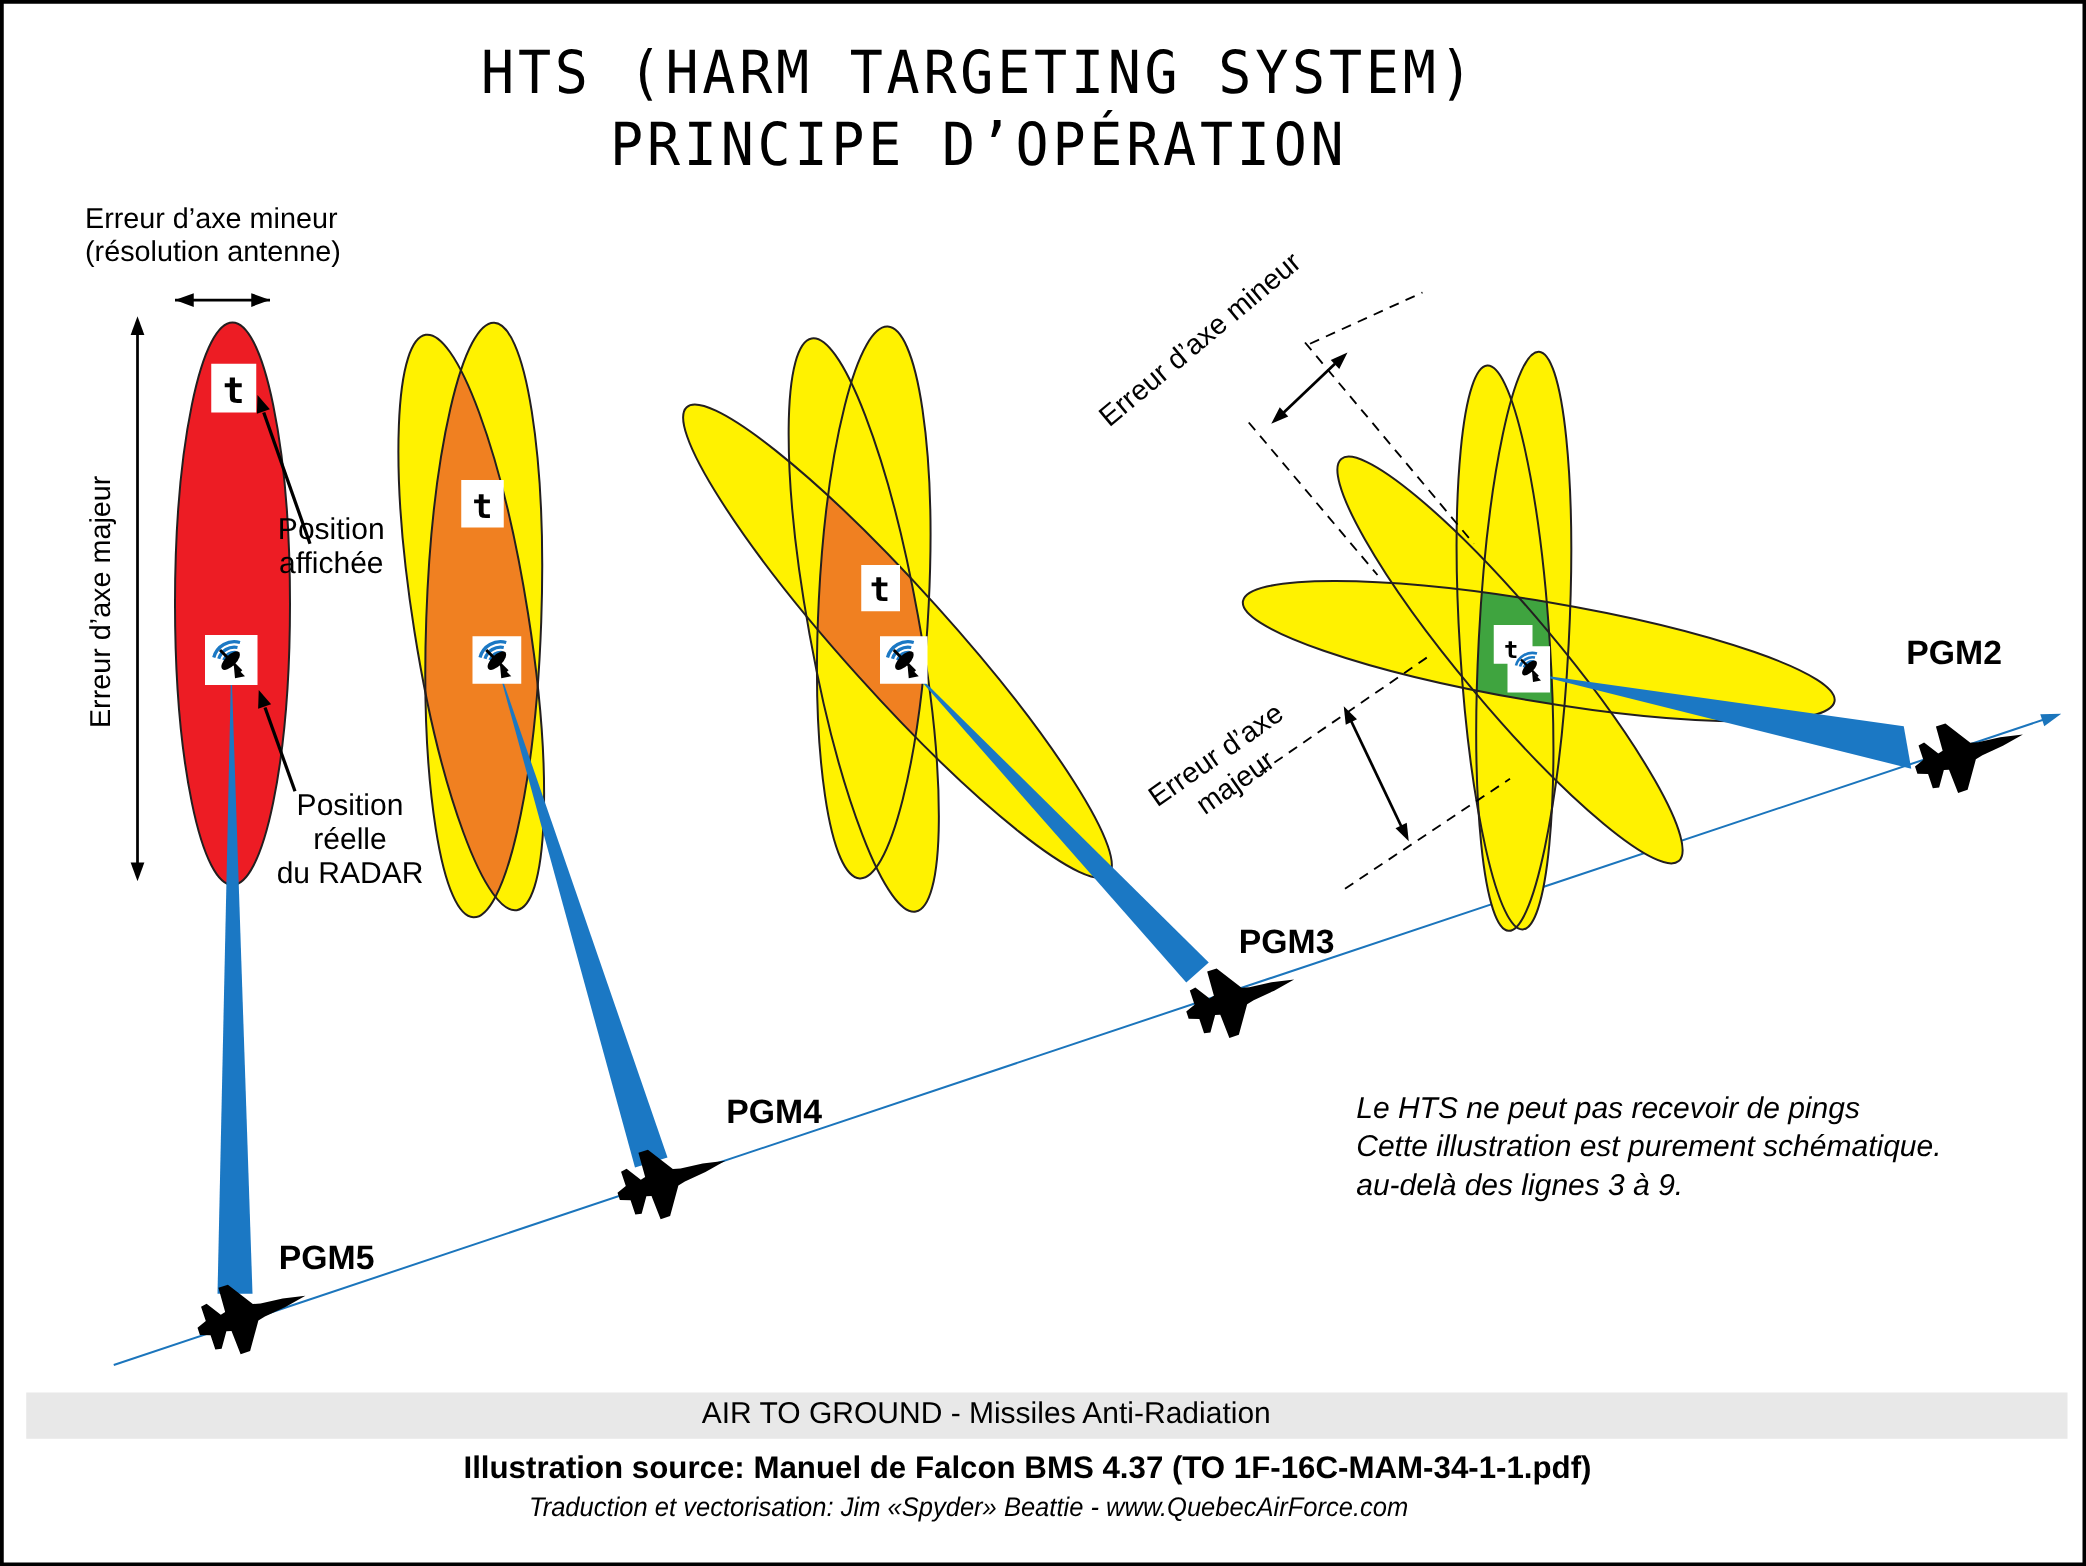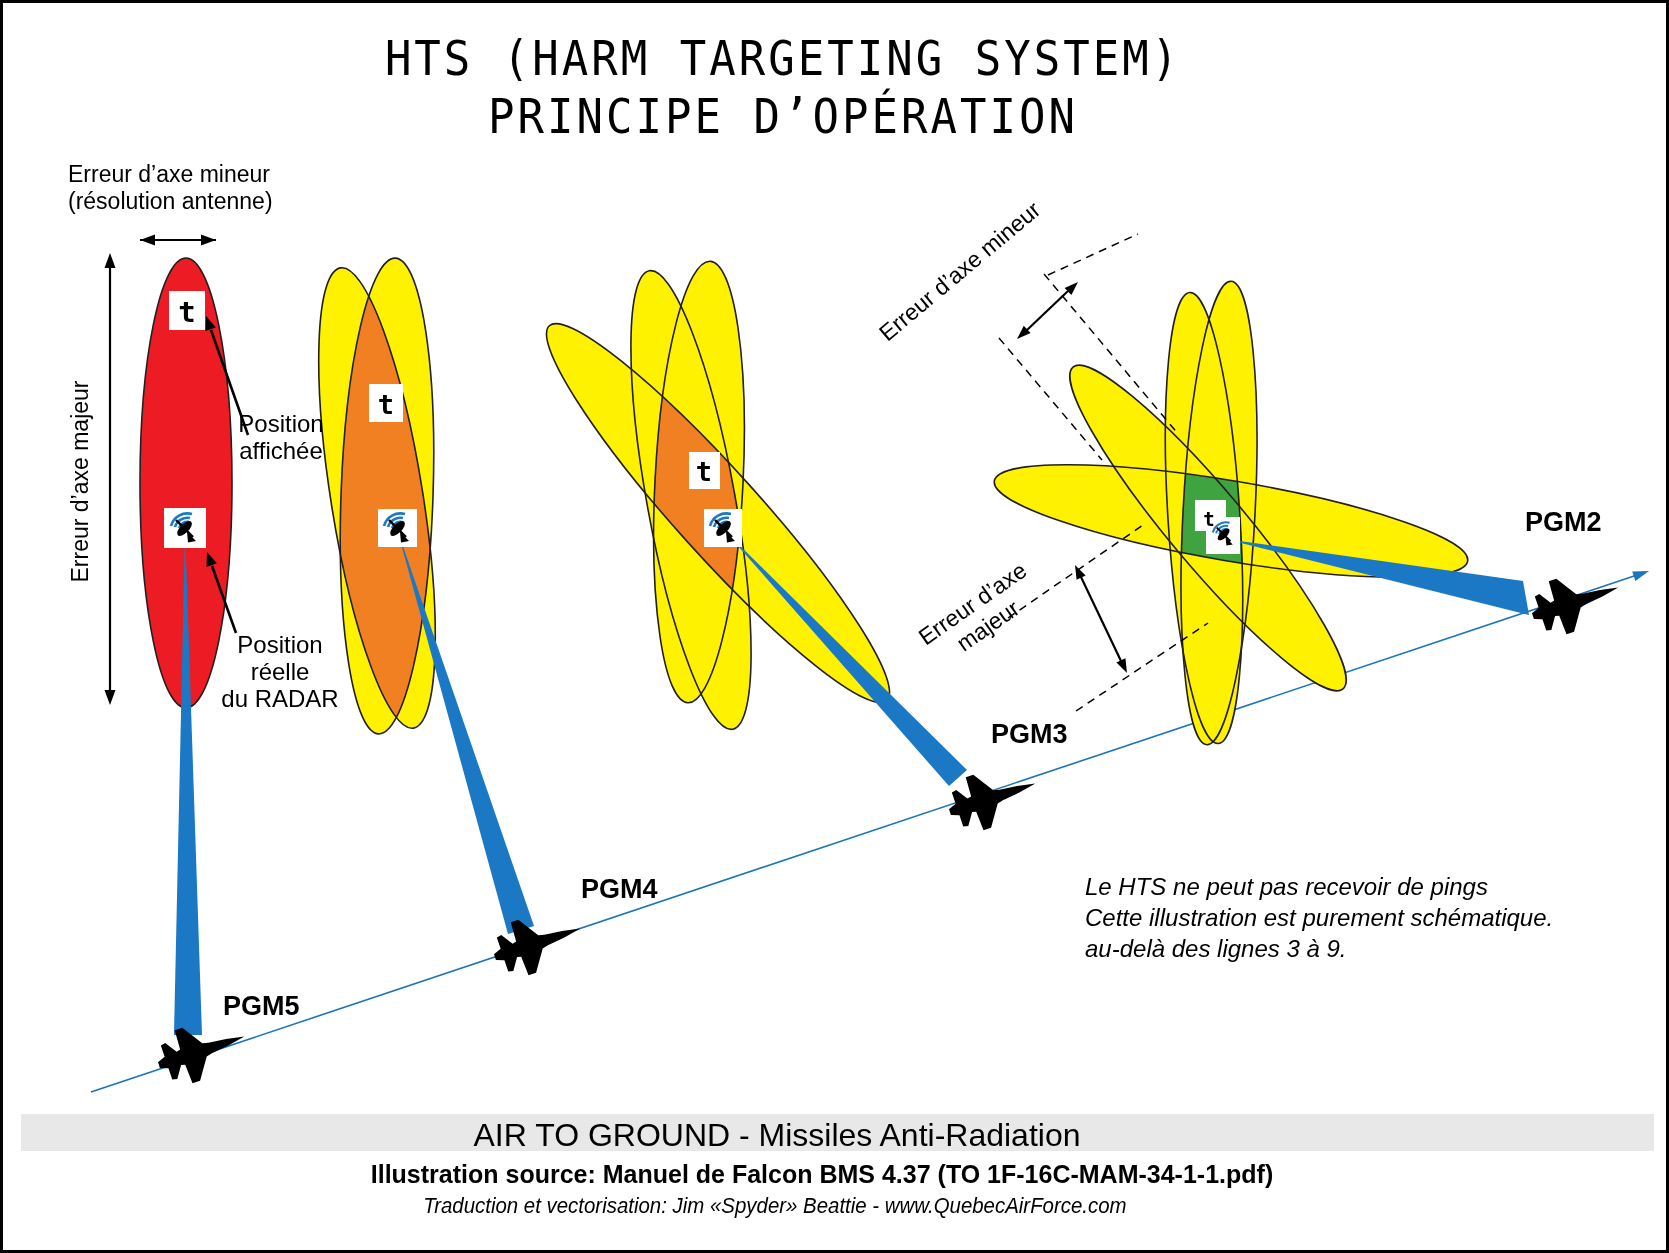--- a/index.html
+++ b/index.html
@@ -18,21 +18,21 @@
   }
   .lbl{font-size:23px;line-height:27px;}
   .pos-lbl{font-size:24px;line-height:27px;text-align:center;}
   .pgm{font-size:27px;font-weight:bold;white-space:nowrap;}
   .rot{transform-origin:center center;white-space:nowrap;text-align:center;}
   .note{font-size:24px;font-style:italic;line-height:31px;white-space:nowrap;}
   .bar{
     left:18px;top:1111px;width:1633px;height:37px;background:#e8e8e8;
   }
   .bar-text{
-    left:4px;top:1114px;width:1540px;text-align:center;font-size:32px;white-space:nowrap;
+    left:16px;top:1114px;width:1540px;text-align:center;font-size:24px;white-space:nowrap;
   }
   .src{
     left:0;top:1157px;width:1544px;text-align:center;font-size:25px;font-weight:bold;white-space:nowrap;margin-left:47px;
   }
   .credit{
     left:0;top:1191px;width:1544px;text-align:center;font-size:21.5px;font-style:italic;white-space:nowrap;
     transform:scaleX(.95);transform-origin:770px center;
   }
   .tmark{
     font-family:"DejaVu Sans Mono",monospace;font-weight:bold;fill:#000;
@@ -199,38 +199,38 @@
 
   <div class="abs title" style="top:30px;">HTS (HARM TARGETING SYSTEM)</div>
   <div class="abs title" style="top:88px;">PRINCIPE D’OPÉRATION</div>
 
   <div class="abs lbl" style="left:65px;top:158px;">
     <div>Erreur d’axe mineur</div>
     <div>(résolution antenne)</div>
   </div>
   <div class="abs lbl rot" style="left:-30px;top:465px;width:215px;transform:rotate(-90deg);">Erreur d’axe majeur</div>
 
-  <div class="abs pos-lbl" style="left:218px;top:407px;width:120px;">
+  <div class="abs pos-lbl" style="left:202px;top:407px;width:120px;">
     <div>Position</div>
     <div>affichée</div>
   </div>
   <div class="abs pos-lbl" style="left:202px;top:628px;width:150px;">
     <div>Position réelle</div>
     <div>du RADAR</div>
   </div>
 
   <div class="abs lbl rot" style="left:852px;top:255px;width:210px;transform:rotate(-40deg);">Erreur d’axe mineur</div>
   <div class="abs lbl rot" style="left:905px;top:585px;width:145px;transform:rotate(-35deg);">
     <div>Erreur d’axe</div>
     <div>majeur</div>
   </div>
 
   <div class="abs pgm" style="left:220px;top:988px;">PGM5</div>
   <div class="abs pgm" style="left:578px;top:871px;">PGM4</div>
-  <div class="abs pgm" style="left:988px;top:716px;">PGM3</div>
+  <div class="abs pgm" style="left:988px;top:735px;">PGM3</div>
   <div class="abs pgm" style="left:1522px;top:504px;">PGM2</div>
 
   <div class="abs note" style="left:1082px;top:868px;">
     <div>Le HTS ne peut pas recevoir de pings</div>
     <div>Cette illustration est purement schématique.</div>
     <div>au-delà des lignes 3 à 9.</div>
   </div>
 
   <div class="abs bar"></div>
   <div class="abs bar-text">AIR TO GROUND - Missiles Anti-Radiation</div>

